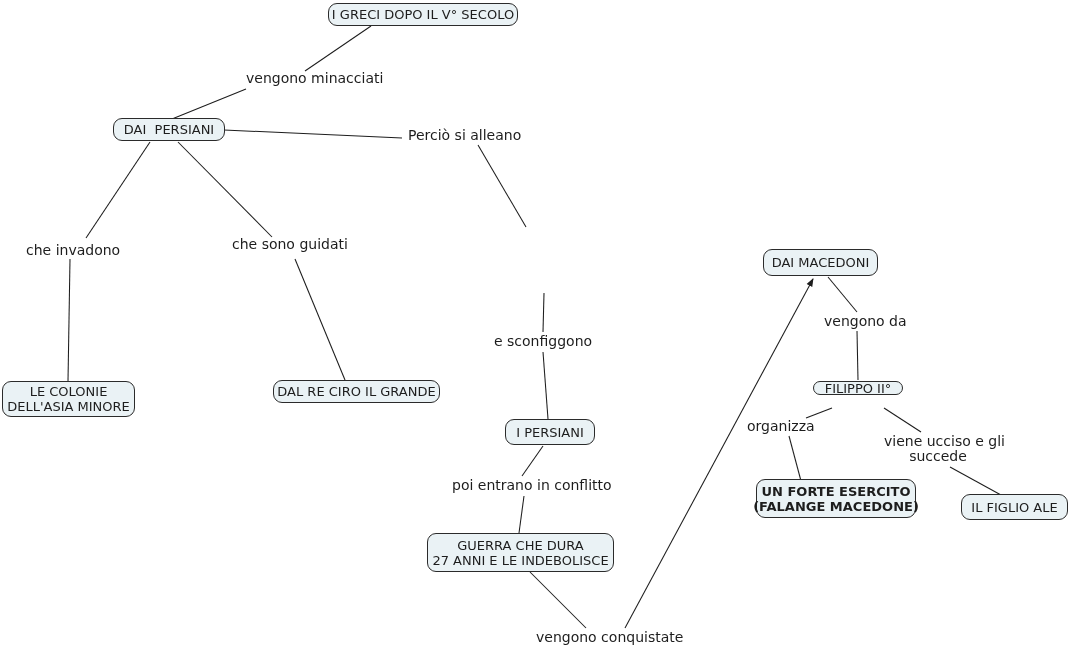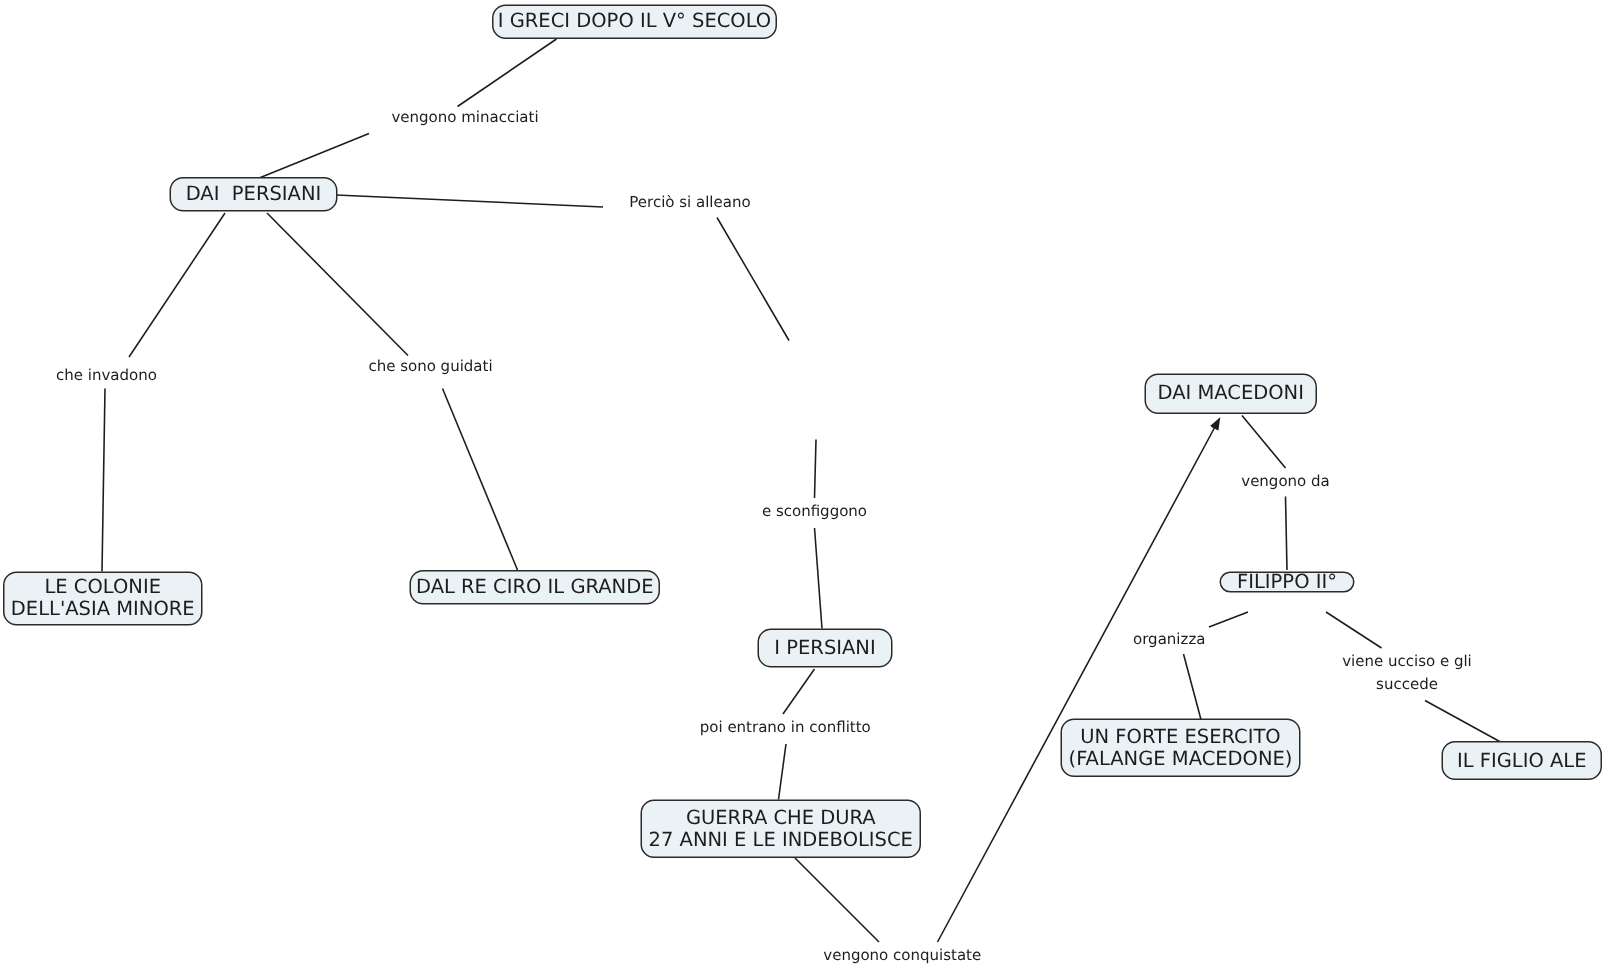--- a/index.html
+++ b/index.html
@@ -35,21 +35,21 @@
     text-align: center;
     display: flex;
     align-items: center;
     justify-content: center;
     white-space: pre;
     padding: 0 7px;
   }
   .link-label {
     position: absolute;
     color: #1d1d1d;
-    font-size: 10px;
+    font-size: 14px;
     line-height: 15px;
     text-align: center;
     white-space: pre;
     background: transparent;
   }
 </style>
 </head>
 <body>
 
 <div id="canvas">
@@ -106,21 +106,21 @@
 
   <div class="node" style="left:505px; top:419px; width:90px; height:26px;">I PERSIANI</div>
 
   <div class="node" style="left:427px; top:533px; width:187px; height:39px;">GUERRA CHE DURA
 27 ANNI E LE INDEBOLISCE</div>
 
   <div class="node" style="left:763px; top:249px; width:115px; height:27px;">DAI MACEDONI</div>
 
   <div class="node" style="left:813px; top:381px; width:90px; height:14px;">FILIPPO II°</div>
 
-  <div class="node" style="left:707px; top:479px; width:160px; height:39px;">UN FORTE ESERCITO
+  <div class="node" style="left:756px; top:479px; width:160px; height:39px;font-weight:bold;">UN FORTE ESERCITO
 (FALANGE MACEDONE)</div>
 
   <div class="node" style="left:961px; top:494px; width:107px; height:26px;">IL FIGLIO ALE</div>
 
   <div class="link-label" style="left:246px; top:71px; width:128px;">vengono minacciati</div>
 
   <div class="link-label" style="left:26px; top:243px; width:90px;">che invadono</div>
 
   <div class="link-label" style="left:232px; top:237px; width:110px;">che sono guidati</div>
 

